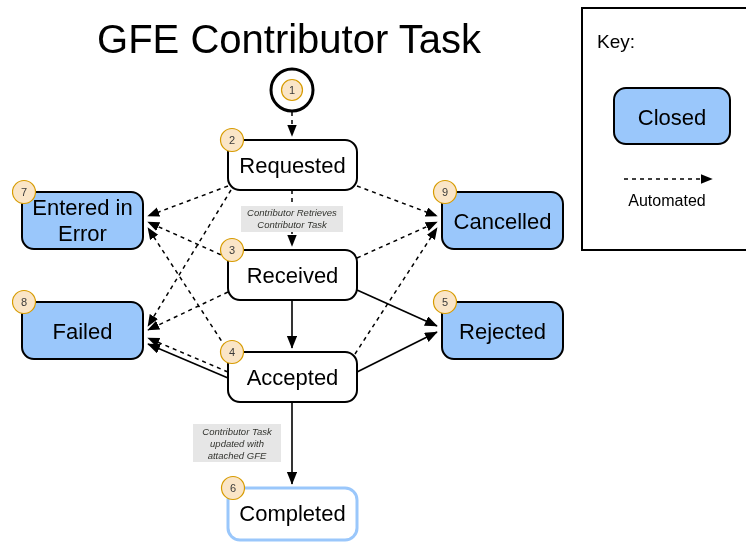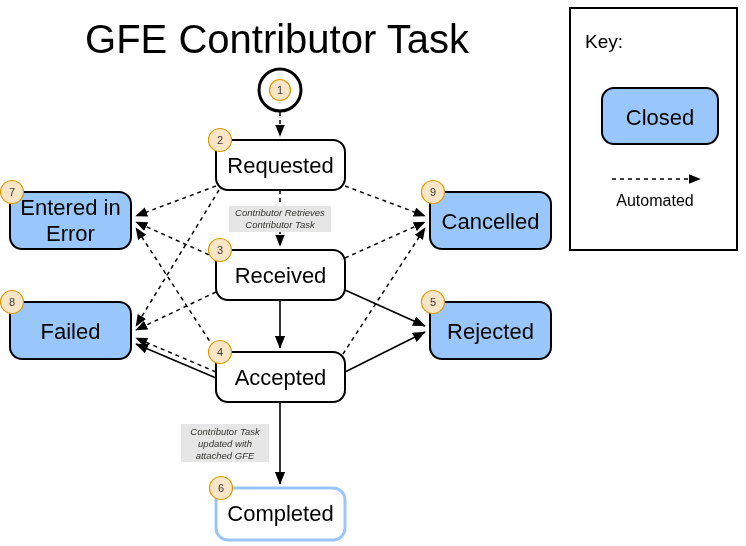--- a/index.html
+++ b/index.html
@@ -9,21 +9,21 @@
   }
   body {
     width: 746px;
     height: 546px;
     overflow: hidden;
     font-family: "Liberation Sans", sans-serif;
     position: relative;
   }
   #diagram-root {
     position: absolute;
-    left: 0; top: 0;
+    left: 12px; top: 0;
     width: 590px;
     height: 546px;
   }
   svg { display: block; }
   .node-label {
     font-family: "Liberation Sans", sans-serif;
     font-size: 22px;
     fill: #000000;
     text-anchor: middle;
   }

